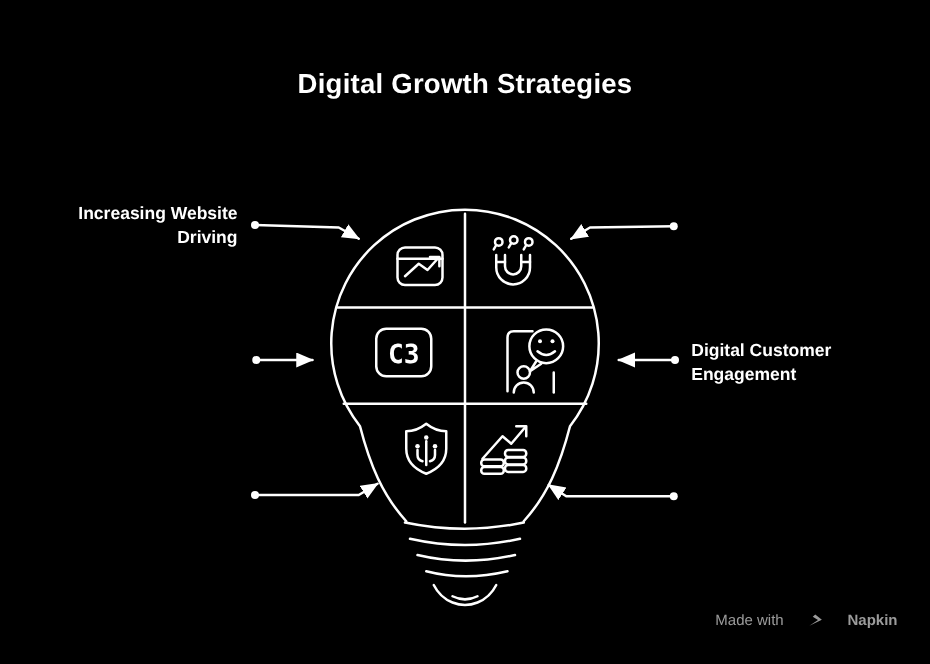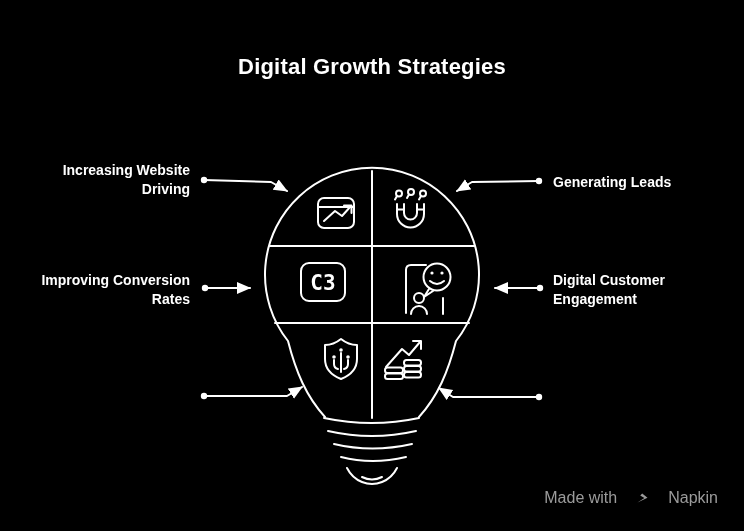--- a/index.html
+++ b/index.html
@@ -34,23 +34,23 @@
   .lbl-l3{top:378px;left:40px;width:150px;}
   .lbl-r1{top:173px;left:553px;width:170px;}
   .lbl-r2{top:271px;left:553px;width:160px;}
   .lbl-r3{top:389px;left:553px;width:185px;}
   .diagram-svg{position:absolute;top:0;left:0;}
   .footer{
     position:absolute;
     top:489px;right:26px;
     display:flex;align-items:center;gap:20px;
     color:#9b9b9b;
-    font-size:16px;
+    font-size:12px;
   }
-  .footer .brand{font-weight:400;}
+  .footer .brand{font-weight:700;}
 </style>
 </head>
 <body>
 
 <div class="stage">
 
   <div class="title">Digital Growth Strategies</div>
 
   <svg class="diagram-svg" width="744" height="531" viewBox="0 0 744 531">
     <defs>
@@ -156,22 +156,20 @@
         <path d="M 540,288 L 495,288" marker-end="url(#arrow)"></path>
       </g>
       <g>
         <circle cx="539" cy="397" r="3.2" fill="#ffffff" stroke="none"></circle>
         <path d="M 539,397 L 453,397 L 439,388" marker-end="url(#arrow)"></path>
       </g>
     </g>
   </svg>
 
   <div class="lbl left lbl-l1">Increasing Website Driving</div>
-  <div class="lbl left lbl-l2">Improving Conversion Rates</div>
-  <div class="lbl right lbl-r1">Generating Leads</div>
   <div class="lbl right lbl-r2">Digital Customer Engagement</div>
 
   <div class="footer">
     <span>Made with</span>
     <svg width="11" height="11" viewBox="0 0 11 11">
       <path d="M0.5,9.5 L10.5,4.8 L5.2,0.5 L3.2,2.4 L7.4,4.9 L0.5,9.5 Z" fill="#9b9b9b"></path>
     </svg>
     <span class="brand">Napkin</span>
   </div>
 

